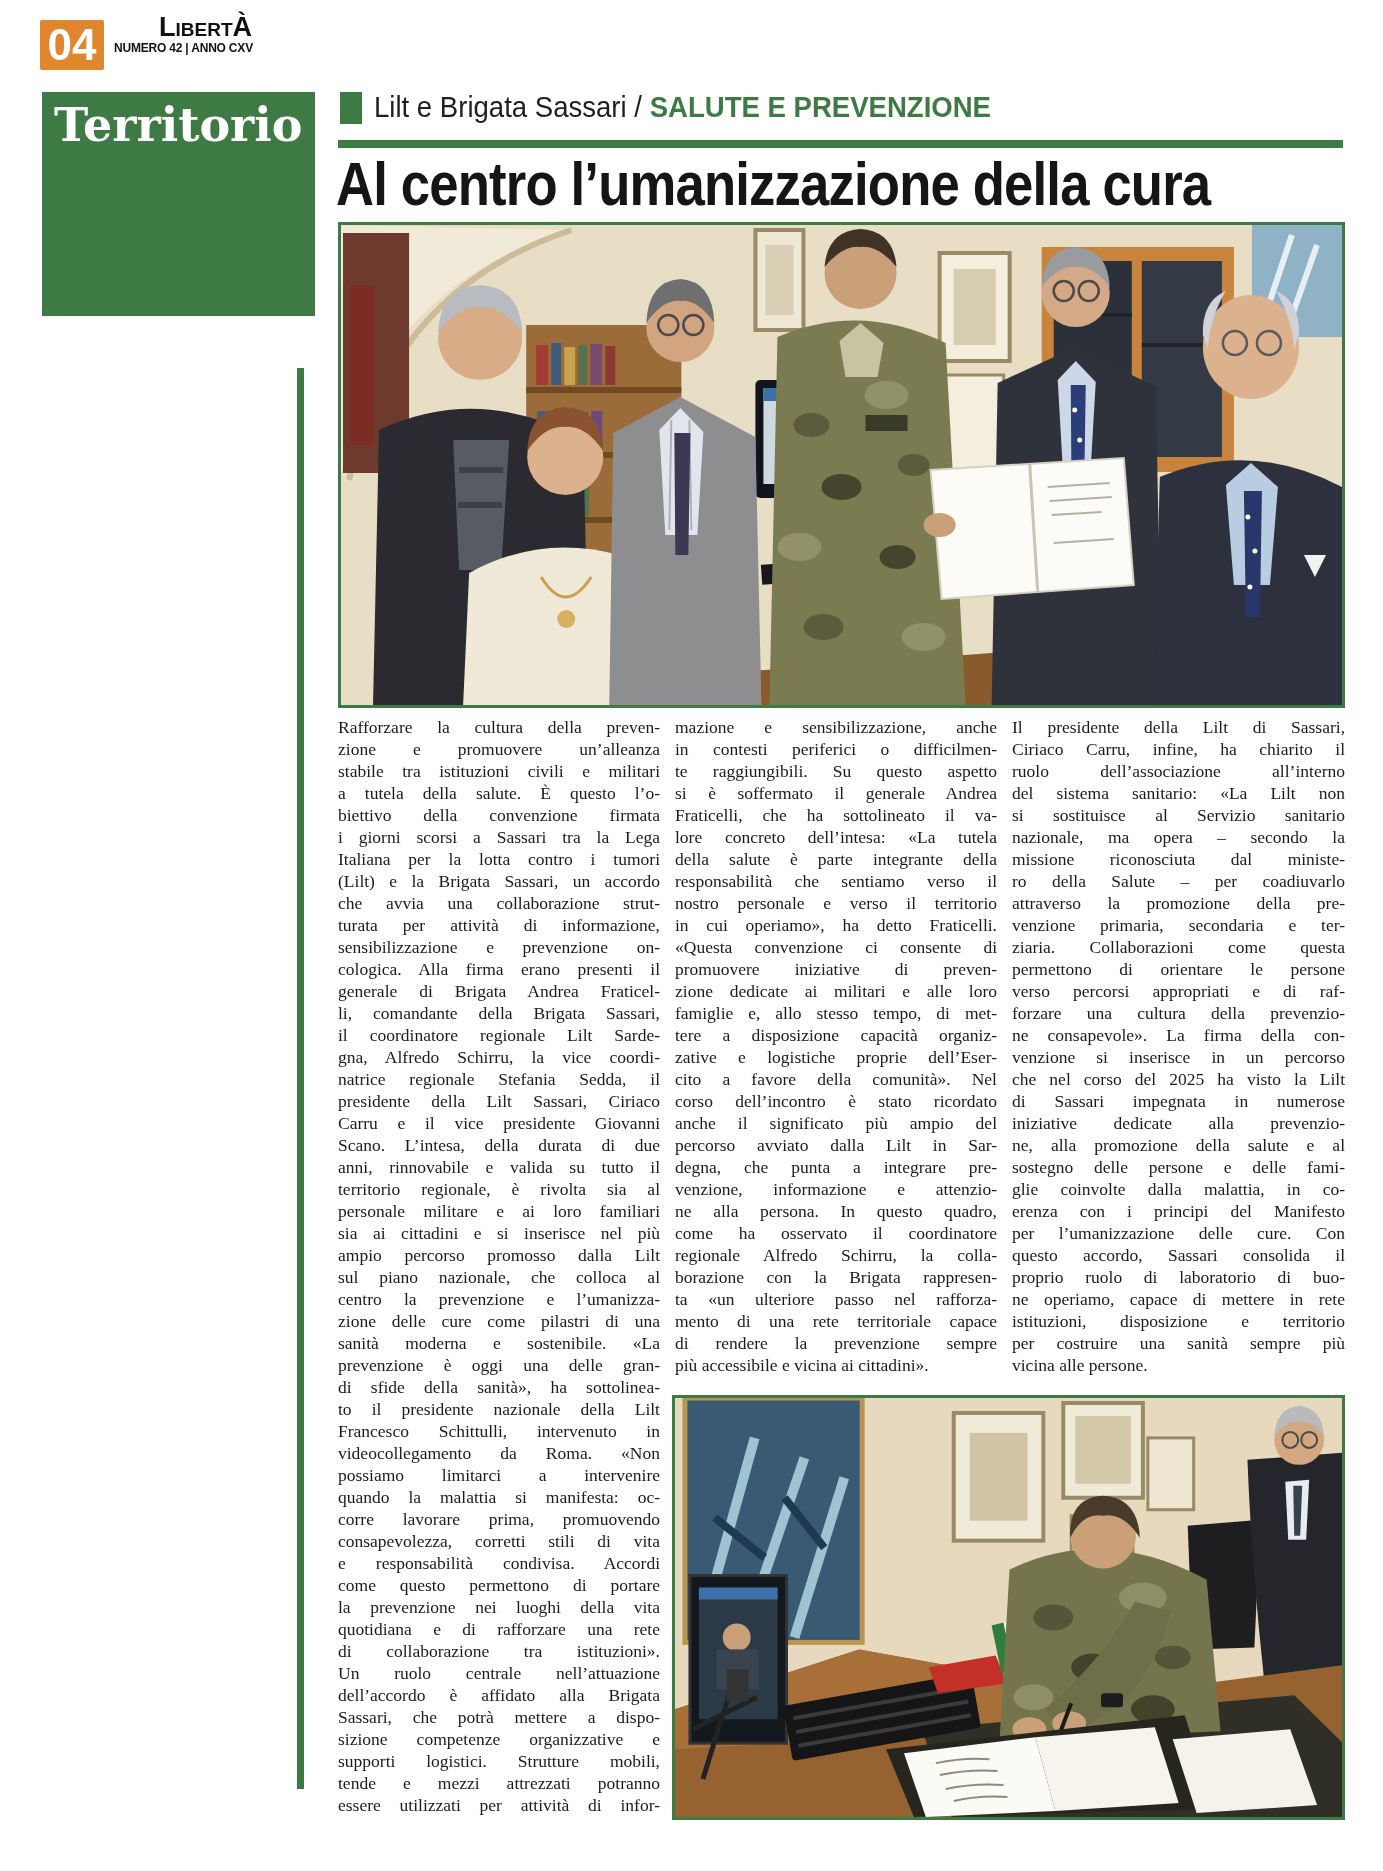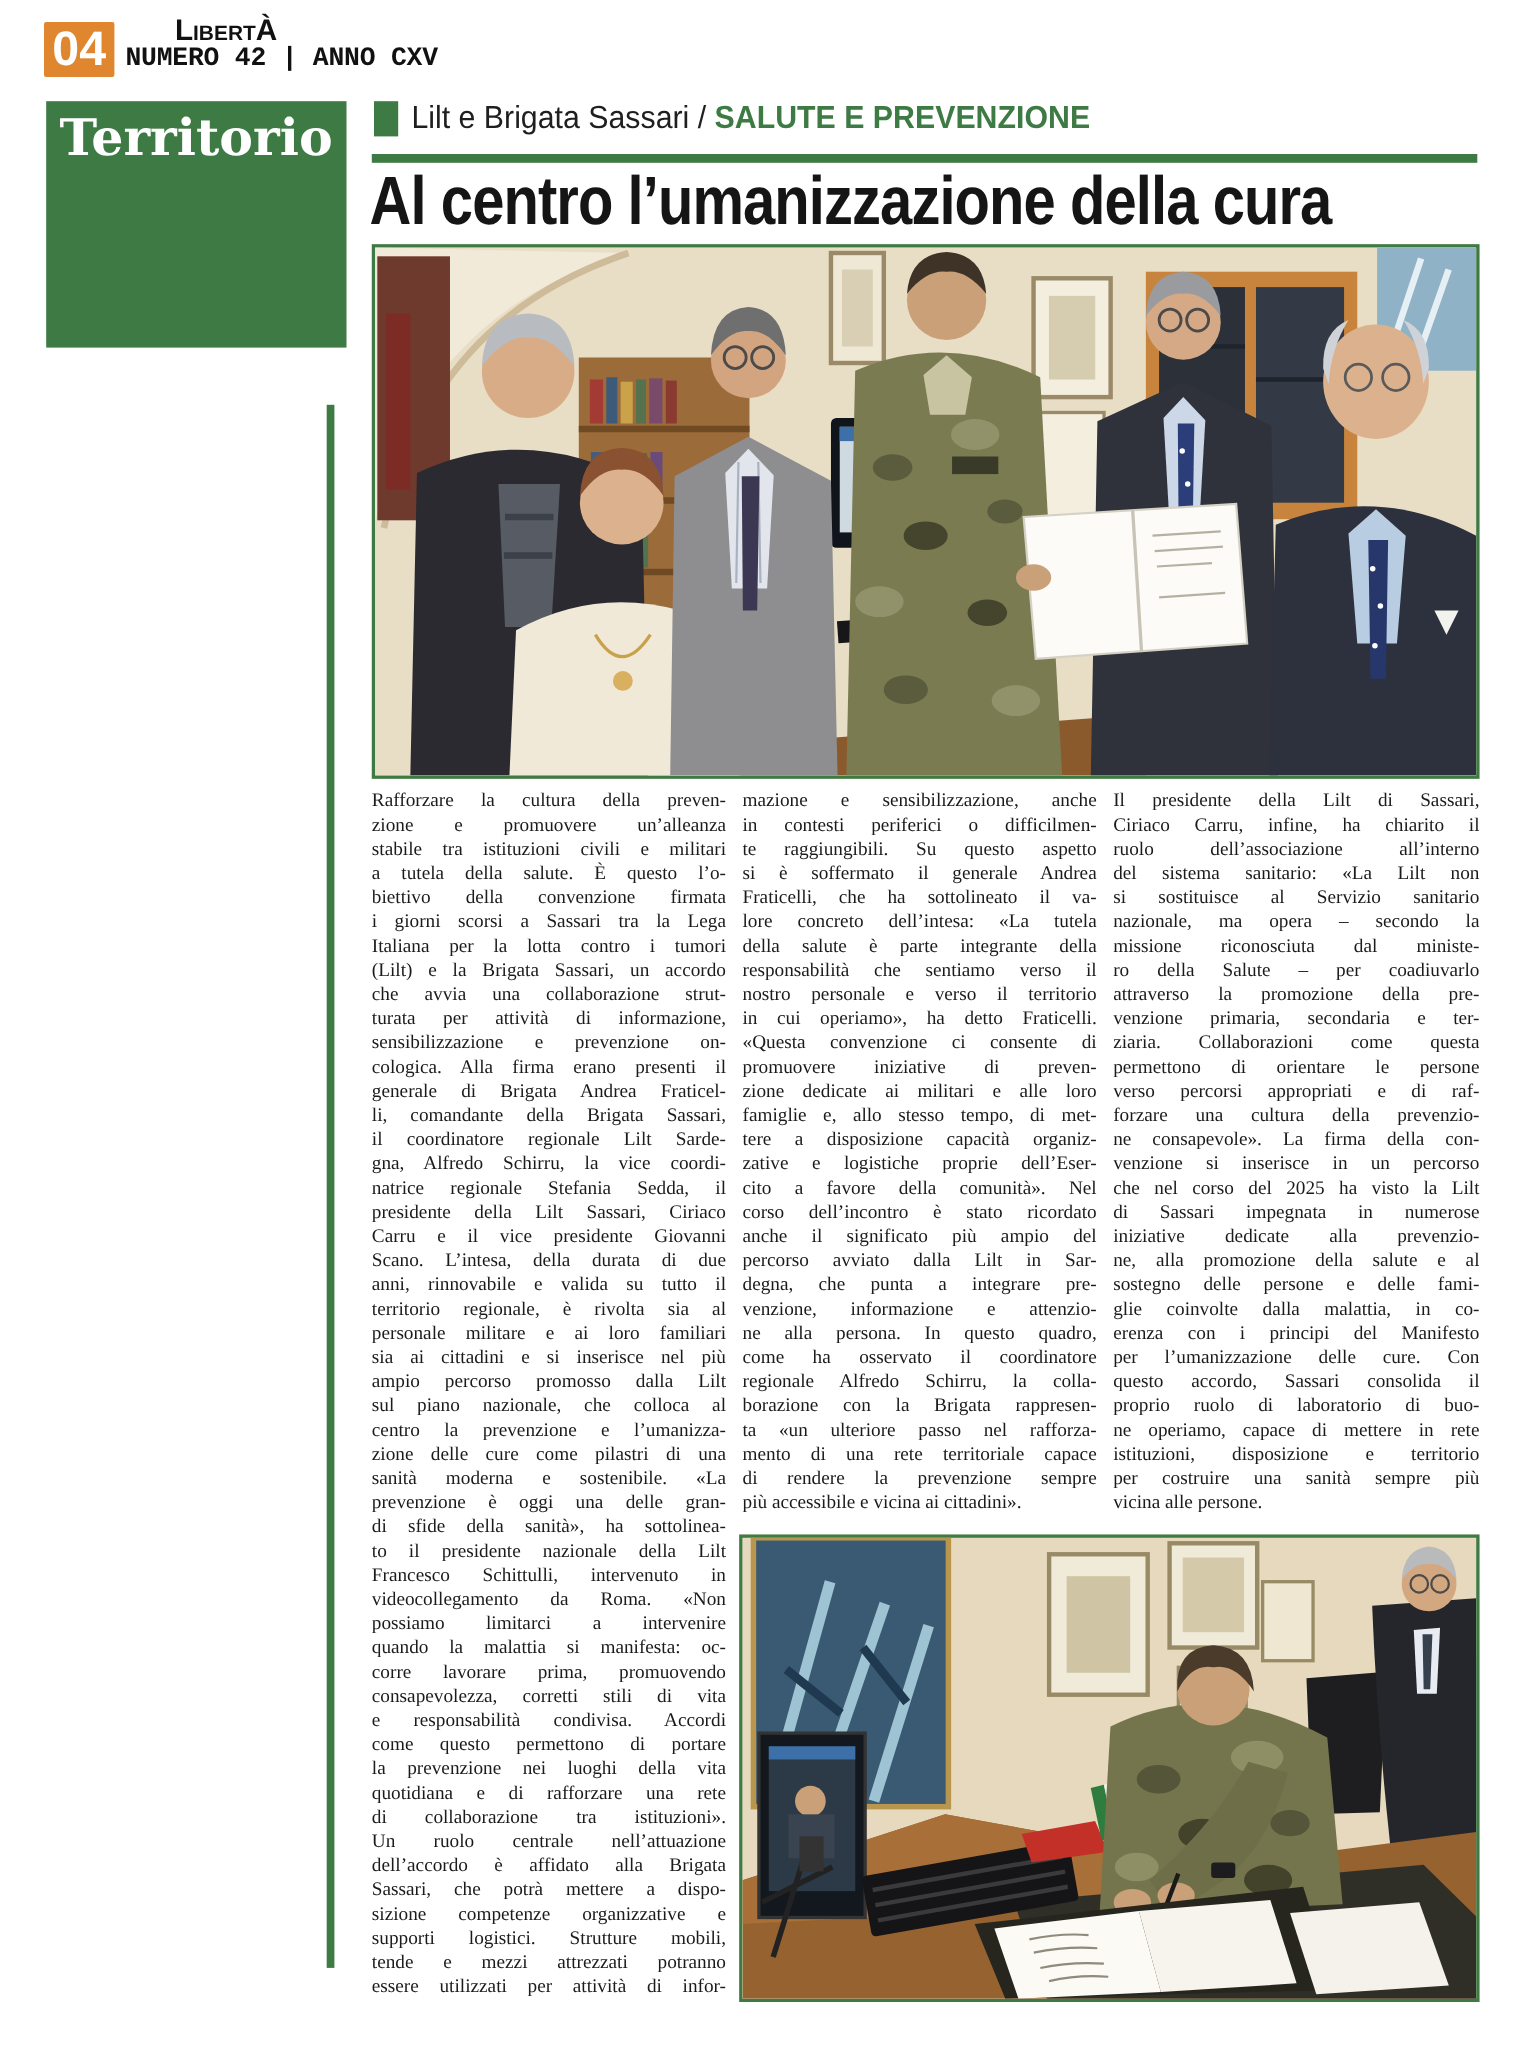--- a/index.html
+++ b/index.html
@@ -7,22 +7,22 @@
   }
   html,body{margin:0;padding:0;background:#ffffff;}
   .page{position:relative;width:1383px;height:1871px;background:#fff;overflow:hidden;
         font-family:"Liberation Sans",sans-serif;padding-left:16px;}
   
   .pagenum{position:absolute;left:40px;top:20px;width:64px;height:50px;background:var(--orange);
            display:flex;align-items:center;justify-content:center;border-radius:2px;}
   .pagenum span{color:#fff;font-size:44px;font-weight:bold;line-height:1;}
   .brand{position:absolute;left:114px;top:14px;font-family:Liberation Sans, sans-serif;font-weight:bold;
          font-variant:small-caps;font-size:27px;color:#111;line-height:1;margin-left:45px;}
-  .issue{position:absolute;left:114px;top:42px;font-size:24px;font-weight:bold;color:#111;
-         letter-spacing:-0.2px;line-height:1;font-family:Liberation Mono, monospace;}
+  .issue{position:absolute;left:114px;top:42px;font-size:12px;font-weight:bold;color:#111;
+         letter-spacing:-0.2px;line-height:1;}
   
   .section-box{position:absolute;left:42px;top:92px;width:273px;height:224px;background:var(--green);}
   .section-box .label{display:block;padding:8px 0 0 12px;color:#fff;font-family:"DejaVu Serif",serif;
          font-weight:bold;font-size:46px;line-height:1.1;}
   .section-line{position:absolute;left:297px;top:368px;width:7px;height:1421px;background:var(--green);}
   
   .kicker-square{position:absolute;left:340px;top:92px;width:22px;height:32px;background:var(--green);}
   .kicker{position:absolute;left:374px;top:90px;font-size:29px;color:#1f1f1f;white-space:nowrap;
           transform:scaleX(.95);transform-origin:left top;line-height:1.2;}
   .kicker .topic{font-weight:bold;color:var(--green);}

